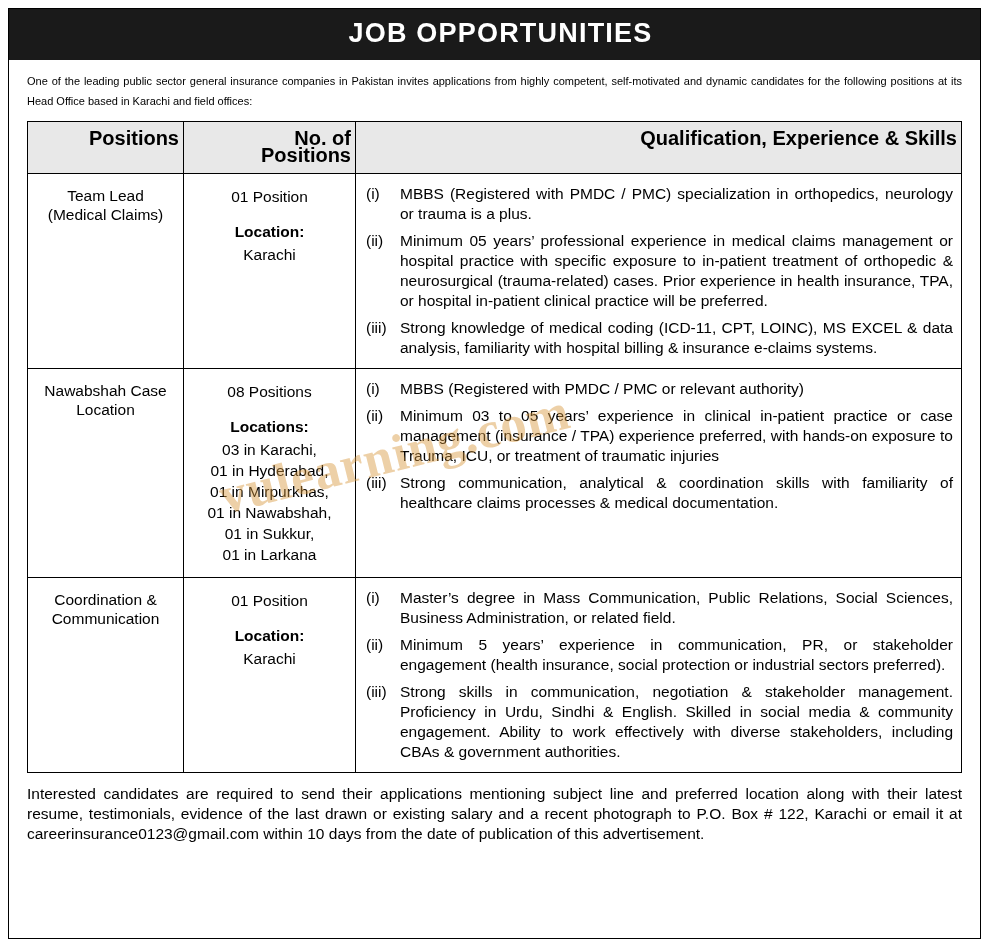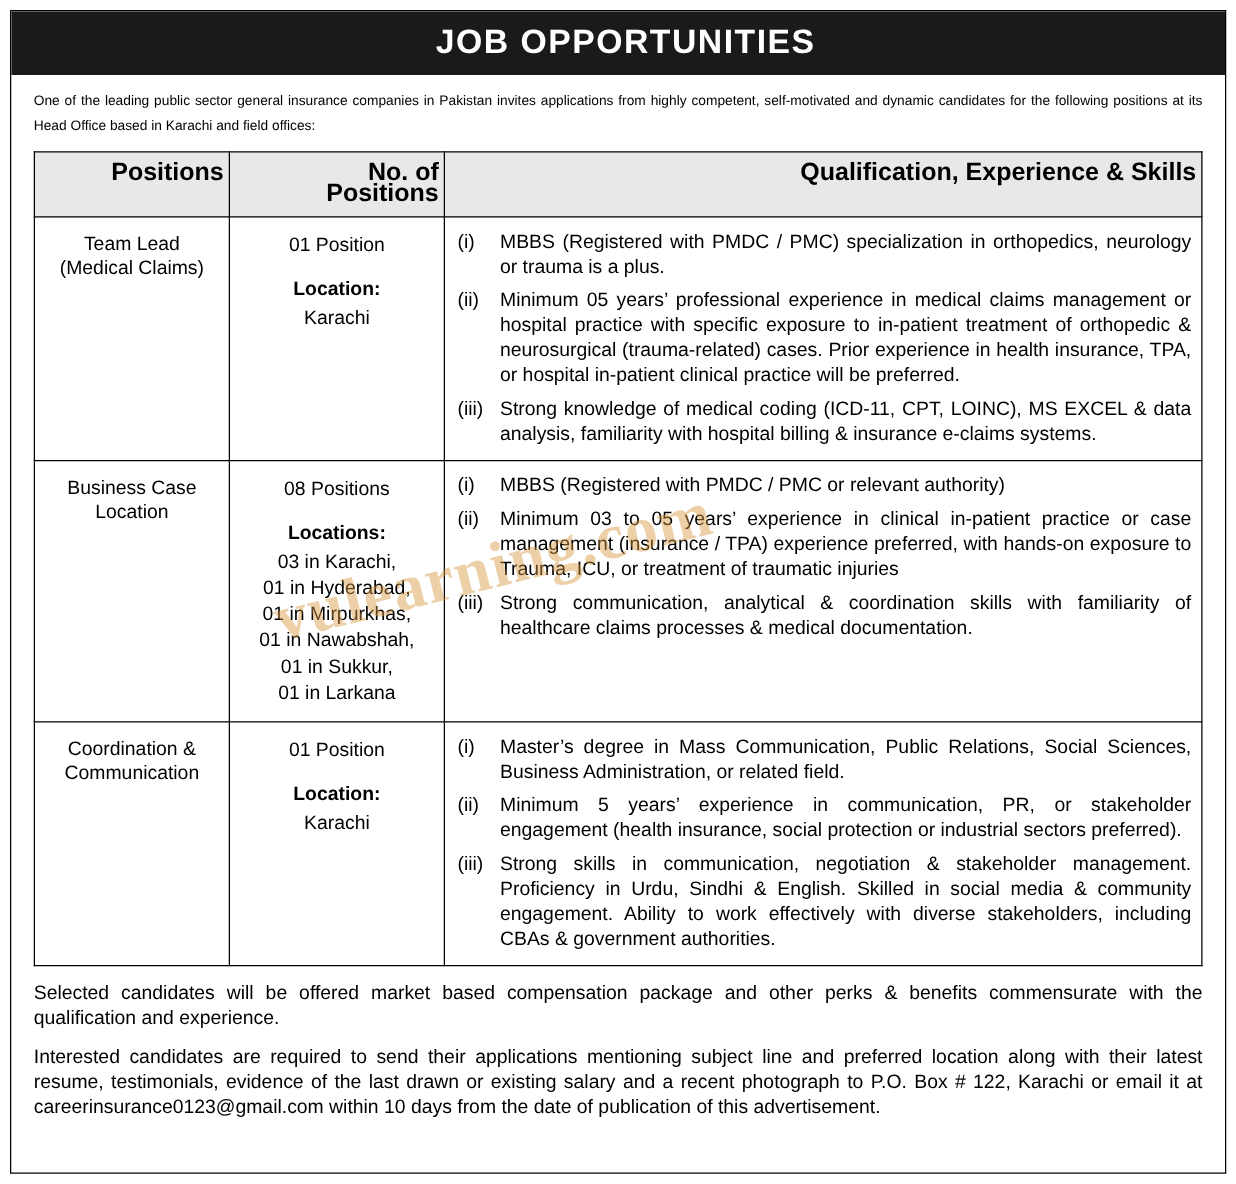--- a/index.html
+++ b/index.html
@@ -194,21 +194,21 @@
               <li>
                 <span class="marker">(iii)</span>
                 <span class="text">Strong knowledge of medical coding (ICD-11, CPT, LOINC), MS EXCEL &amp; data analysis, familiarity with hospital billing &amp; insurance e-claims systems.</span>
               </li>
             </ul>
           </td>
         </tr>
 
         <tr>
           <td class="cell-pos">
-            <span>Business Case</span><br>
+            <span>Nawabshah Case</span><br>
             <span>Location</span>
           </td>
           <td class="cell-num">
             <span class="count">08 Positions</span>
             <span class="loc-label">Locations:</span>
             <span class="loc">03 in Karachi,</span>
             <span class="loc">01 in Hyderabad,</span>
             <span class="loc">01 in Mirpurkhas,</span>
             <span class="loc">01 in Nawabshah,</span>
             <span class="loc">01 in Sukkur,</span>
@@ -256,21 +256,20 @@
                 <span class="marker">(iii)</span>
                 <span class="text">Strong skills in communication, negotiation &amp; stakeholder management. Proficiency in Urdu, Sindhi &amp; English. Skilled in social media &amp; community engagement. Ability to work effectively with diverse stakeholders, including CBAs &amp; government authorities.</span>
               </li>
             </ul>
           </td>
         </tr>
 
       </tbody>
     </table>
 
-    <div class="footer-note">Selected candidates will be offered market based compensation package and other perks &amp; benefits commensurate with the qualification and experience.</div>
     <div class="footer-note second">Interested candidates are required to send their applications mentioning subject line and preferred location along with their latest resume, testimonials, evidence of the last drawn or existing salary and a recent photograph to P.O. Box # 122, Karachi or email it at careerinsurance0123@gmail.com within 10 days from the date of publication of this advertisement.</div>
 
     <div class="watermark">
       <span>vulearning.com</span>
     </div>
 
   </div>
 </div>
 
 </body></html>

